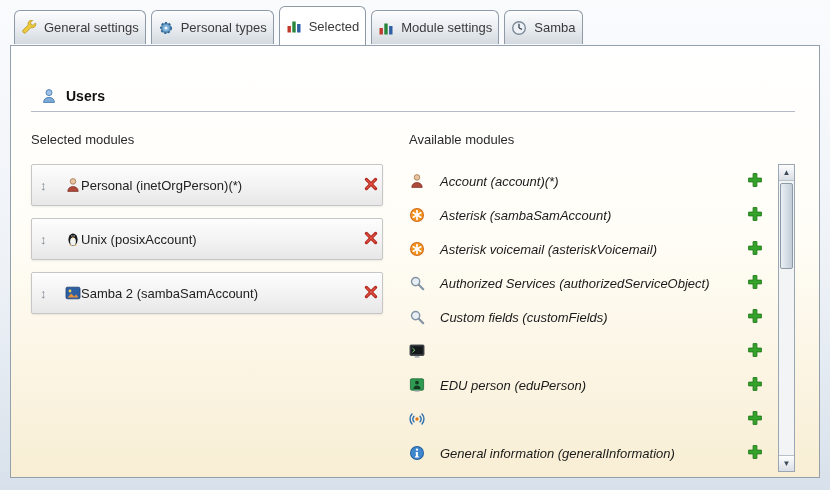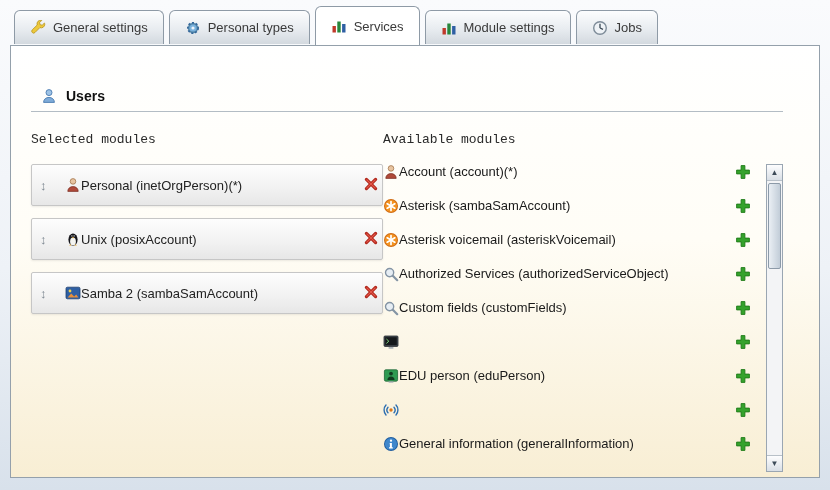--- a/index.html
+++ b/index.html
@@ -24,21 +24,21 @@
     display: flex;
     align-items: flex-end;
     gap: 5px;
     z-index: 2;
   }
   .tab {
     display: flex;
     align-items: center;
     gap: 7px;
     height: 34px;
-    padding: 0 15px;
+    padding: 0 6px;
     color: #3a3a3a;
     background: linear-gradient(180deg, #fcfdfe 0%, #e8ecf0 55%, #d3d9df 100%);
     border: 1px solid #8e9aa6;
     border-bottom: none;
     border-radius: 6px 6px 0 0;
     cursor: pointer;
     white-space: nowrap;
   }
   .tab.active {
     height: 39px;
@@ -51,37 +51,37 @@
   .panel {
     position: absolute;
     left: 10px;
     right: 10px;
     top: 45px;
     bottom: 12px;
     border: 1px solid #94a0ab;
     background: linear-gradient(180deg, #ffffff 0%, #fffdf6 45%, #f8eed4 100%);
   }
   .panel-inner {
-    padding: 42px 36px 0 20px;
+    padding: 42px 24px 0 20px;
     height: 100%;
   }
   .users-head {
     display: flex;
     align-items: center;
     gap: 9px;
     padding: 0 0 7px 10px;
     border-bottom: 1px solid #b3bcc4;
     font-size: 14px;
     font-weight: bold;
     color: #101010;
   }
   .cols { display: flex; margin-top: 14px; }
   .col-left { width: 352px; }
-  .col-right { flex: 1; }
-  .col-title { margin: 6px 0 17px 0; color: #2a2a2a; font-family: Liberation Mono, monospace; }
+  .col-right { flex: 1; margin-left: 26px; }
+  .col-title { margin: 6px 0 17px 0; color: #2a2a2a; }
   
   .sel-box {
     display: flex;
     align-items: center;
     height: 42px;
     padding: 0 10px 0 8px;
     margin-bottom: 12px;
     border: 1px solid #c6c6c6;
     border-radius: 2px;
     background: linear-gradient(180deg, #fdfdfd 0%, #f1f1f1 60%, #e7e7e7 100%);
@@ -103,23 +103,25 @@
     width: 18px;
     height: 18px;
     cursor: pointer;
   }
   .del-btn { margin-left: auto; }
   
   .avail-area { display: flex; }
   .avail-list { flex: 1; }
   .avail-row {
     display: flex;
+    align-items: center;
     height: 34px;
-    gap: 0;
+    gap: 15px;
     color: #1a1a1a;
+    font-style: italic;
   }
   .add-btn { margin-left: auto; margin-right: 14px; }
   
   .scrollbar {
     width: 17px;
     height: 308px;
     border: 1px solid #9aa6b2;
     background: #f3f4f6;
     display: flex;
     flex-direction: column;
@@ -269,37 +271,37 @@
           </svg>
         </span>
       <span>Personal types</span>
     </div>
     <div class="tab active">
       <span class="icon">
           <svg>
             <use href="#sym-chart"></use>
           </svg>
         </span>
-      <span>Services</span>
+      <span>Selected</span>
     </div>
     <div class="tab">
       <span class="icon">
           <svg>
             <use href="#sym-chart"></use>
           </svg>
         </span>
       <span>Module settings</span>
     </div>
     <div class="tab">
       <span class="icon">
           <svg>
             <use href="#sym-clock"></use>
           </svg>
         </span>
-      <span>Jobs</span>
+      <span>Samba</span>
     </div>
   </div>
 
   <div class="panel">
     <div class="panel-inner">
 
       <div class="users-head">
         <span class="icon">
             <svg>
               <use href="#sym-user-blue"></use>

